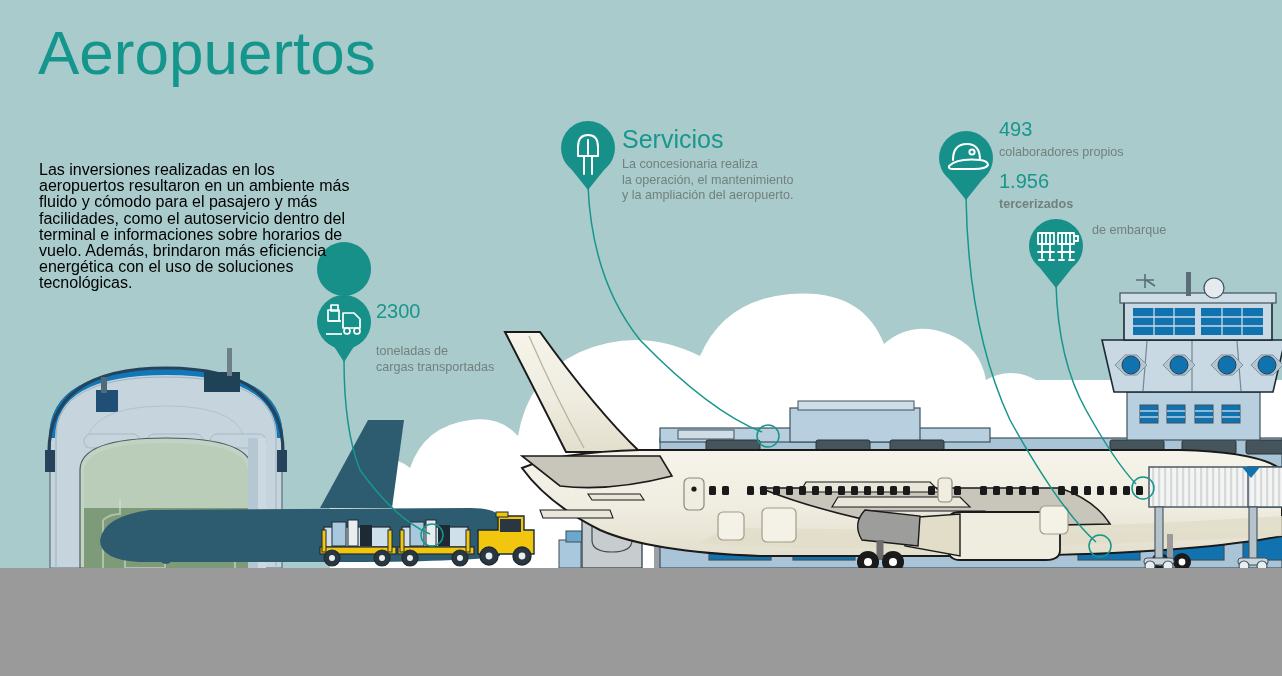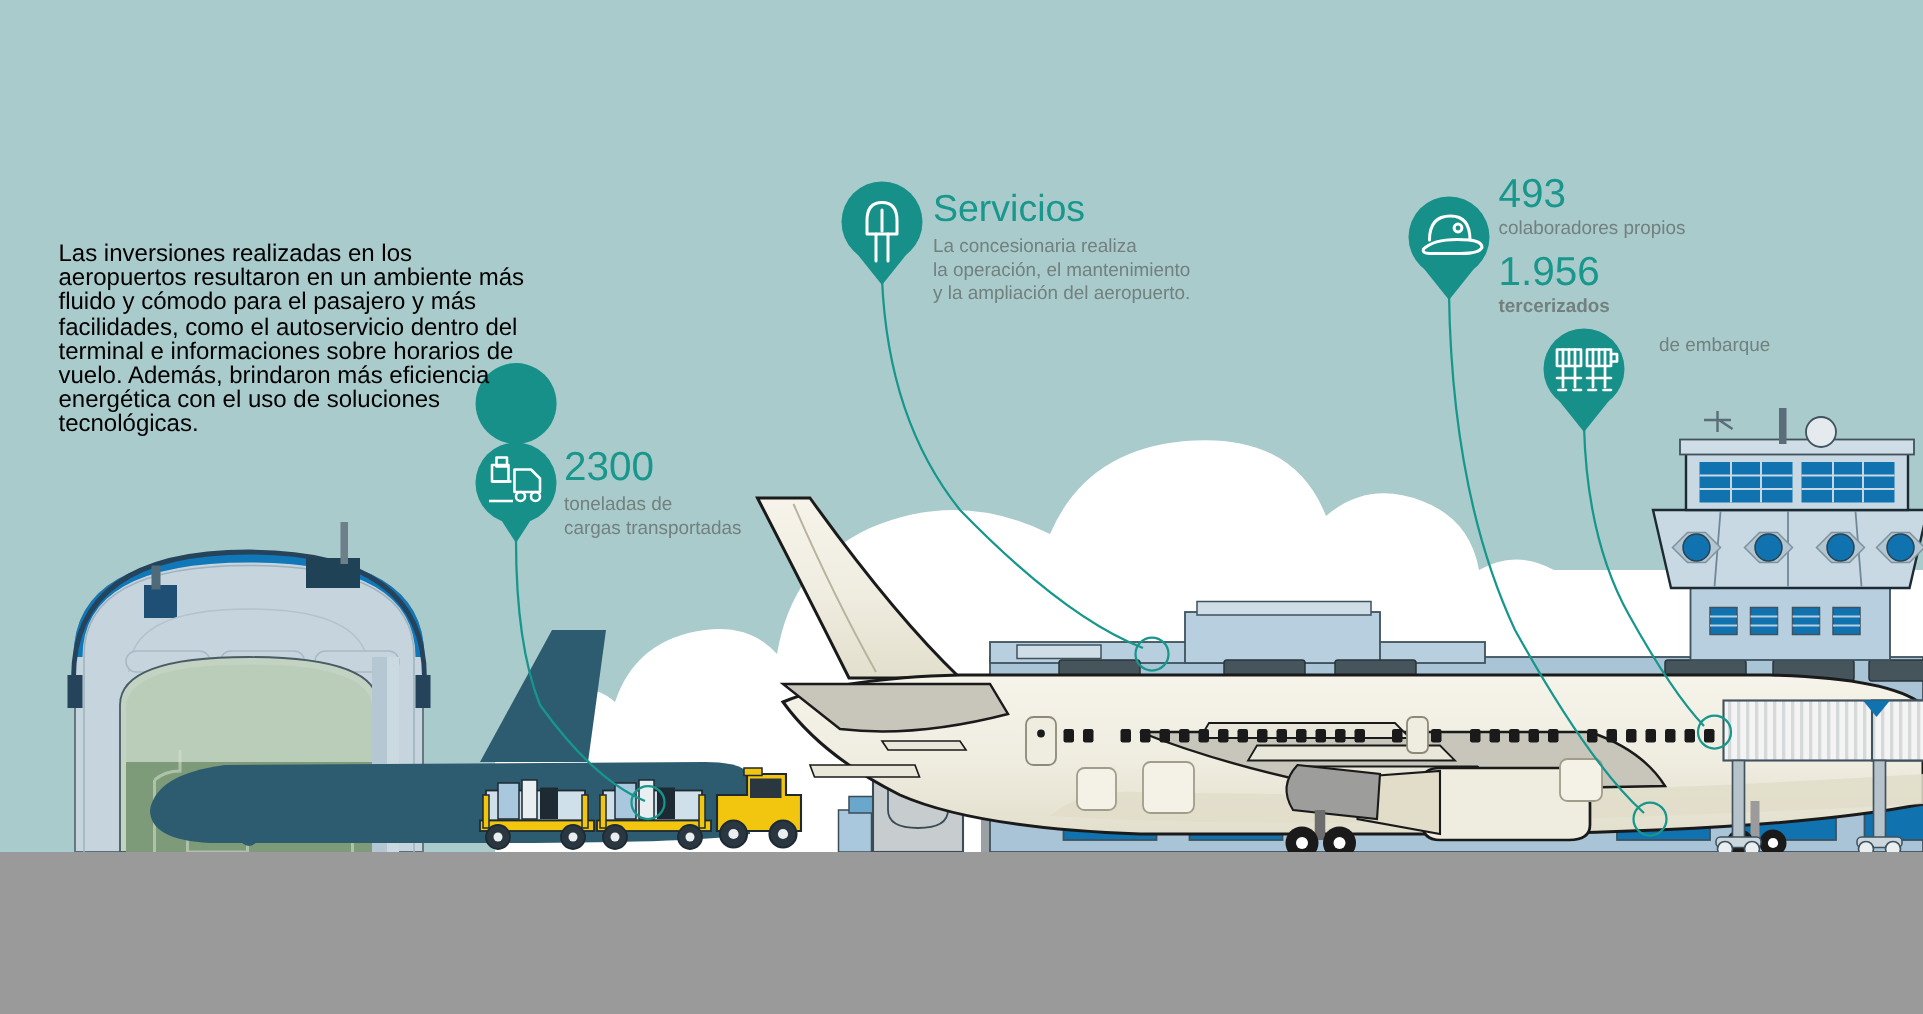--- a/index.html
+++ b/index.html
@@ -6,21 +6,21 @@
   body{font-family:"Liberation Sans", sans-serif;}
   #stage{position:relative;width:1282px;height:676px;overflow:hidden;background:#a9cbcc;}
   #scene{position:absolute;inset:0;width:1282px;height:676px;}
   .txtlayer{position:absolute;inset:0;pointer-events:none;}
   .pin-text{position:absolute;}
 
   .h1{position:absolute;left:38px;top:22px;font-size:62px;line-height:1;color:#15968c;letter-spacing:0px;font-weight:400;}
   .h2{position:absolute;left:41px;top:106px;font-size:30px;line-height:1;color:#17968c;font-weight:400;}
   .body-par{position:absolute;left:39px;top:162px;width:320px;font-size:16px;line-height:16.2px;color:#000000;}
 
-  .cnum{font-size:27px;line-height:30px;color:#19978d;font-weight:400;}
+  .cnum{font-size:20px;line-height:30px;color:#19978d;font-weight:400;}
   .ctitle{font-size:25px;line-height:29px;color:#19978d;}
   .csub{font-size:12.6px;line-height:15.6px;color:#72807e;}
   .big26{font-size:26px;line-height:30px;color:#19978d;}
 </style>
 </head>
 <body>
 
 <div id="stage">
 
 <svg id="scene" viewBox="0 0 1282 676" xmlns="http://www.w3.org/2000/svg">
@@ -391,40 +391,41 @@
       <path d="M1062 233 v11 M1066 233 v11 M1070 233 v11"></path>
       <path d="M1074 236 h4 v5 h-4"></path>
       <path d="M1042 244 v14 M1050 244 v14 M1038 252 h16 M1039 260 h5 M1049 260 h5"></path>
       <path d="M1062 244 v14 M1070 244 v14 M1058 252 h16 M1059 260 h5 M1069 260 h5"></path>
     </g>
   </g>
 </svg>
 
 <div class="txtlayer">
 
+  <div class="h1">Aeropuertos</div>
   <div class="body-par">Las inversiones realizadas en los aeropuertos resultaron en un ambiente más fluido y cómodo para el pasajero y más facilidades, como el autoservicio dentro del terminal e informaciones sobre horarios de vuelo. Además, brindaron más eficiencia energética con el uso de soluciones tecnológicas.</div>
 
   <div class="pin-text" style="left:376px;top:296px;">
     <div class="cnum">2300</div>
-    <div class="csub" style="margin-top:3px;">toneladas de</div>
+    <div class="csub" style="margin-top:18px;">toneladas de</div>
     <div class="csub">cargas transportadas</div>
   </div>
 
   <div class="pin-text" style="left:622px;top:125px;">
     <div class="ctitle">Servicios</div>
     <div class="csub" style="margin-top:3px;">La concesionaria realiza</div>
     <div class="csub">la operación, el mantenimiento</div>
     <div class="csub">y la ampliación del aeropuerto.</div>
   </div>
 
   <div class="pin-text" style="left:999px;top:114px;">
     <div class="cnum">493</div>
     <div class="csub" style="margin-top:1px;">colaboradores propios</div>
     <div class="cnum" style="margin-top:5px;">1.956</div>
     <div class="csub" style="margin-top:1px;font-weight:bold;">tercerizados</div>
   </div>
 
   <div class="pin-text" style="left:1092px;top:221px;">
-    <div class="csub" style="margin-top:2px;margin-left:14px;">de embarque</div>
+    <div class="csub" style="margin-top:2px;">de embarque</div>
   </div>
 
 </div>
 </div>
 
 </body></html>

